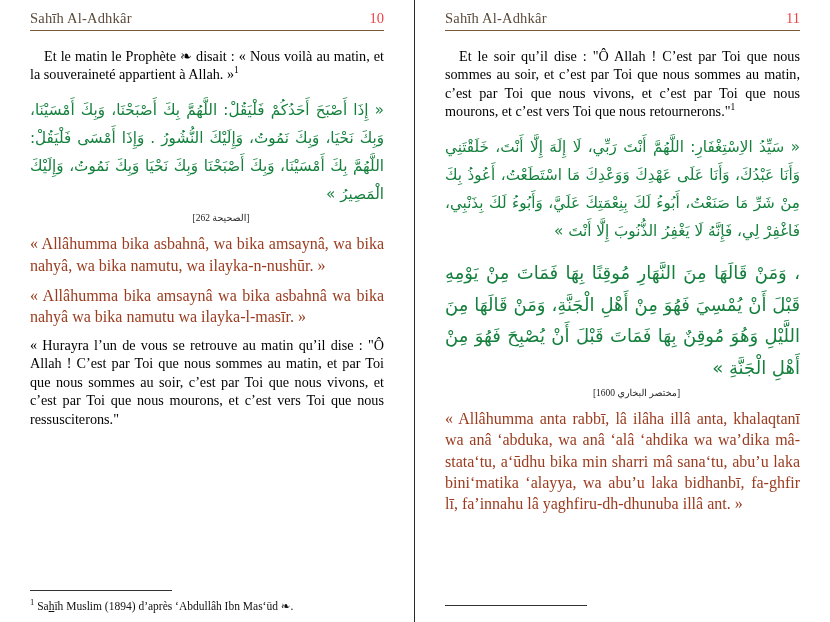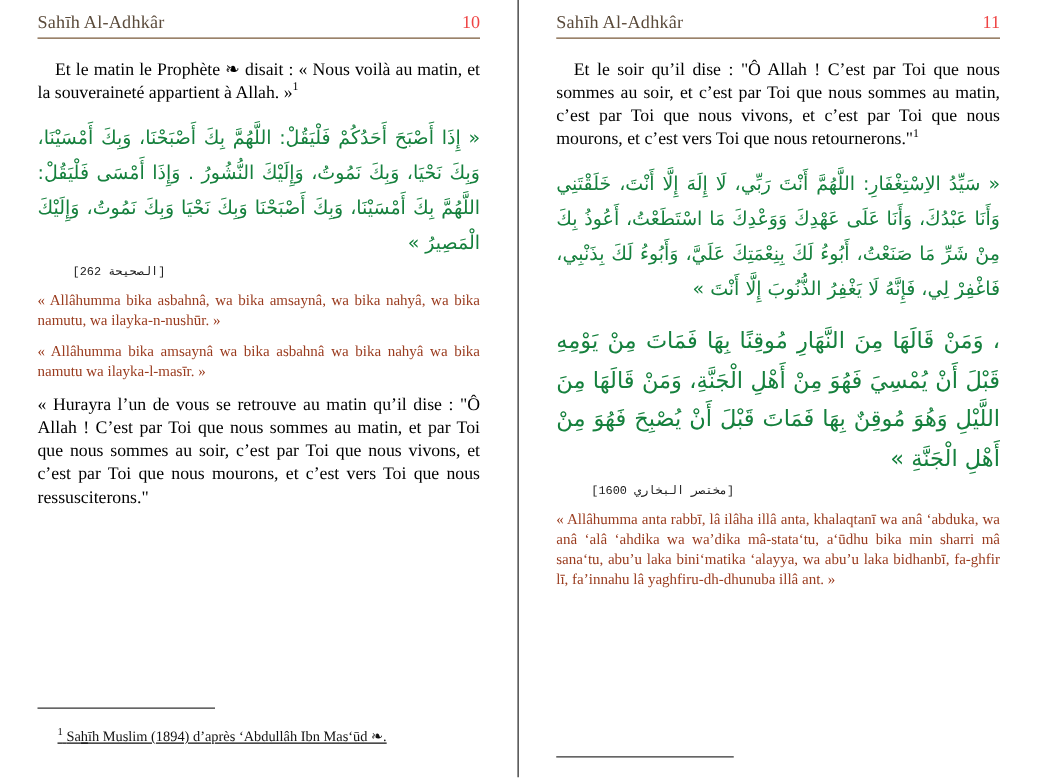--- a/index.html
+++ b/index.html
@@ -79,51 +79,50 @@
     margin: 12px 0 6px 0;
     unicode-bidi: embed;
   }
   .arabic.small {
     font-size: 18px;
     line-height: 1.75;
     margin-top: 12px;
   }
   .arabic-ref {
     direction: rtl;
-    text-align: left;
-    font-family: Liberation Mono, monospace;
+    text-align: center;
+    font-family: Liberation Serif, serif;
     font-size: 9.5px;
     color: #222;
     margin: -2px 0 10px 0;
     padding-left: 28px;
   }
   p.translit {
     margin: 0 0 9px 0;
-    font-size: 12px;
+    font-size: 16px;
     line-height: 1.32;
     text-align: justify;
     color: #9a3b1e;
     text-indent: 0;
   }
   .footnote-area {
     margin-top: auto;
     padding-top: 6px;
   }
   .footnote-rule {
     width: 40%;
     height: 0;
     border-top: 1px solid #333;
     margin: 0 0 8px 0;
   }
   .footnote {
     font-size: 11.5px;
     line-height: 1.3;
     color: #111;
-    margin: 16px;
-    text-decoration: underline;
+    margin: 0;
   }
   .footnote .u {
     text-decoration: underline;
   }
   .footnote .sup {
     font-size: 8.5px;
   }
 </style>
 </head>
 <body>

